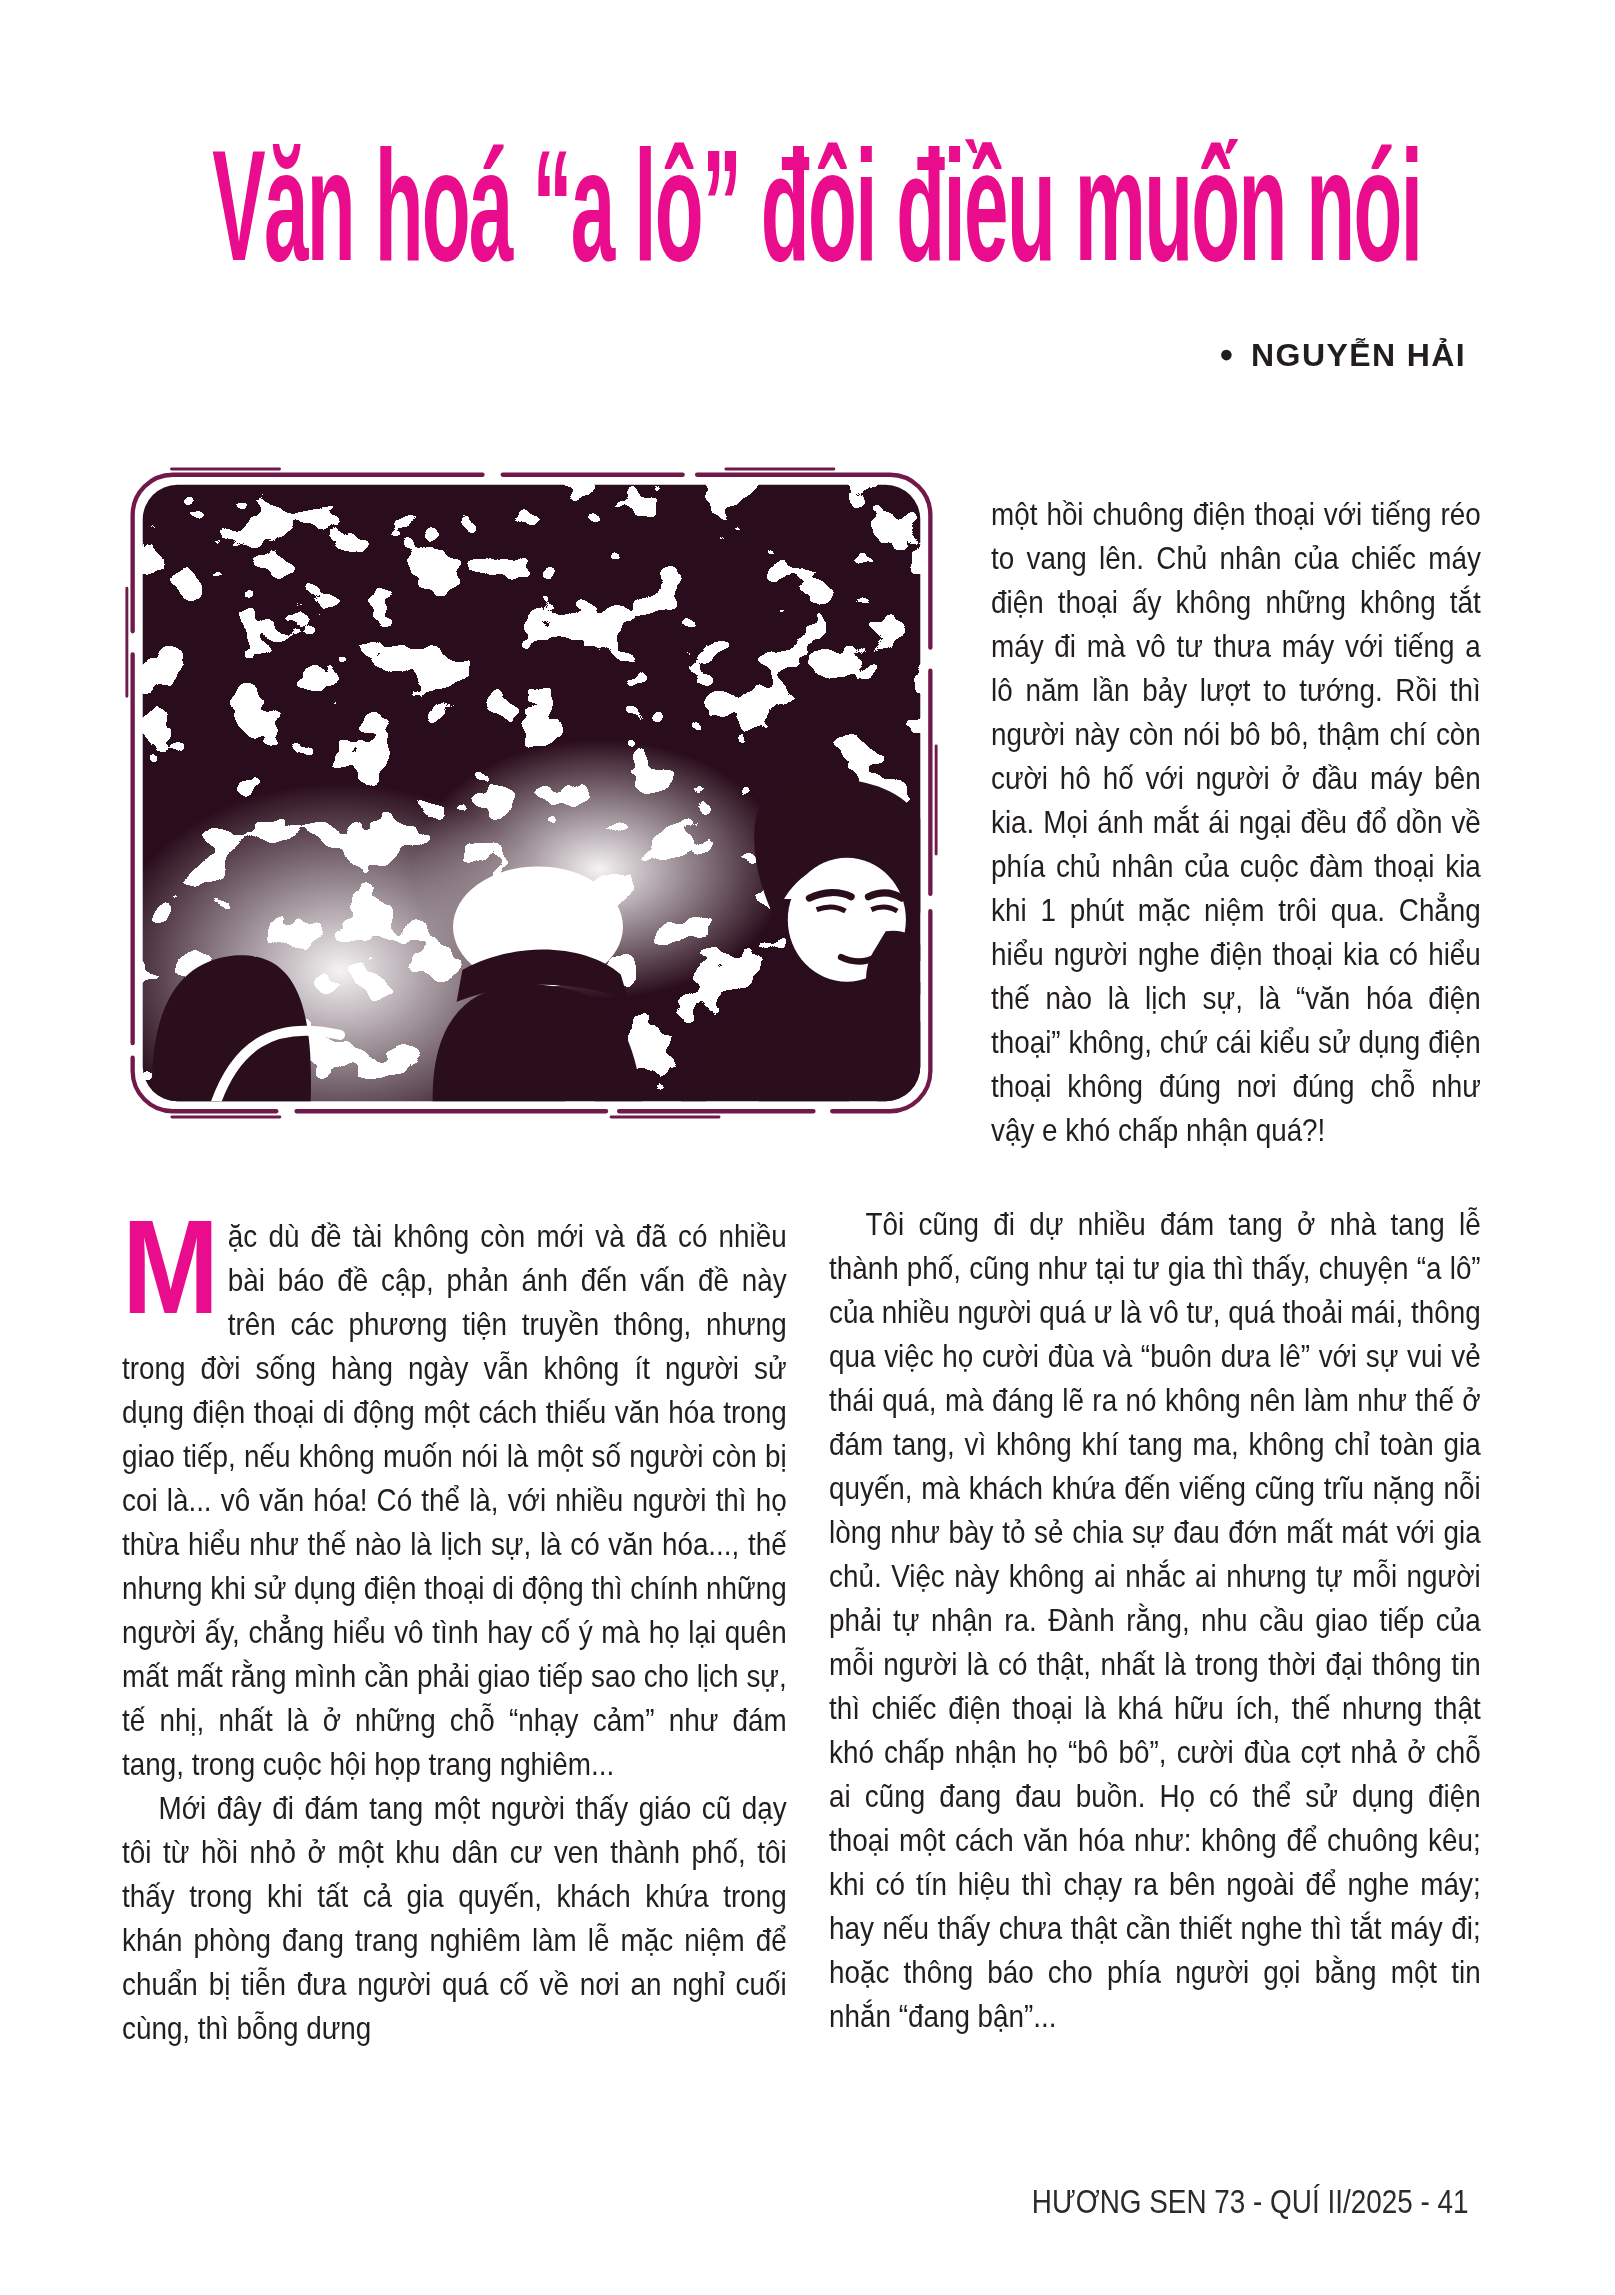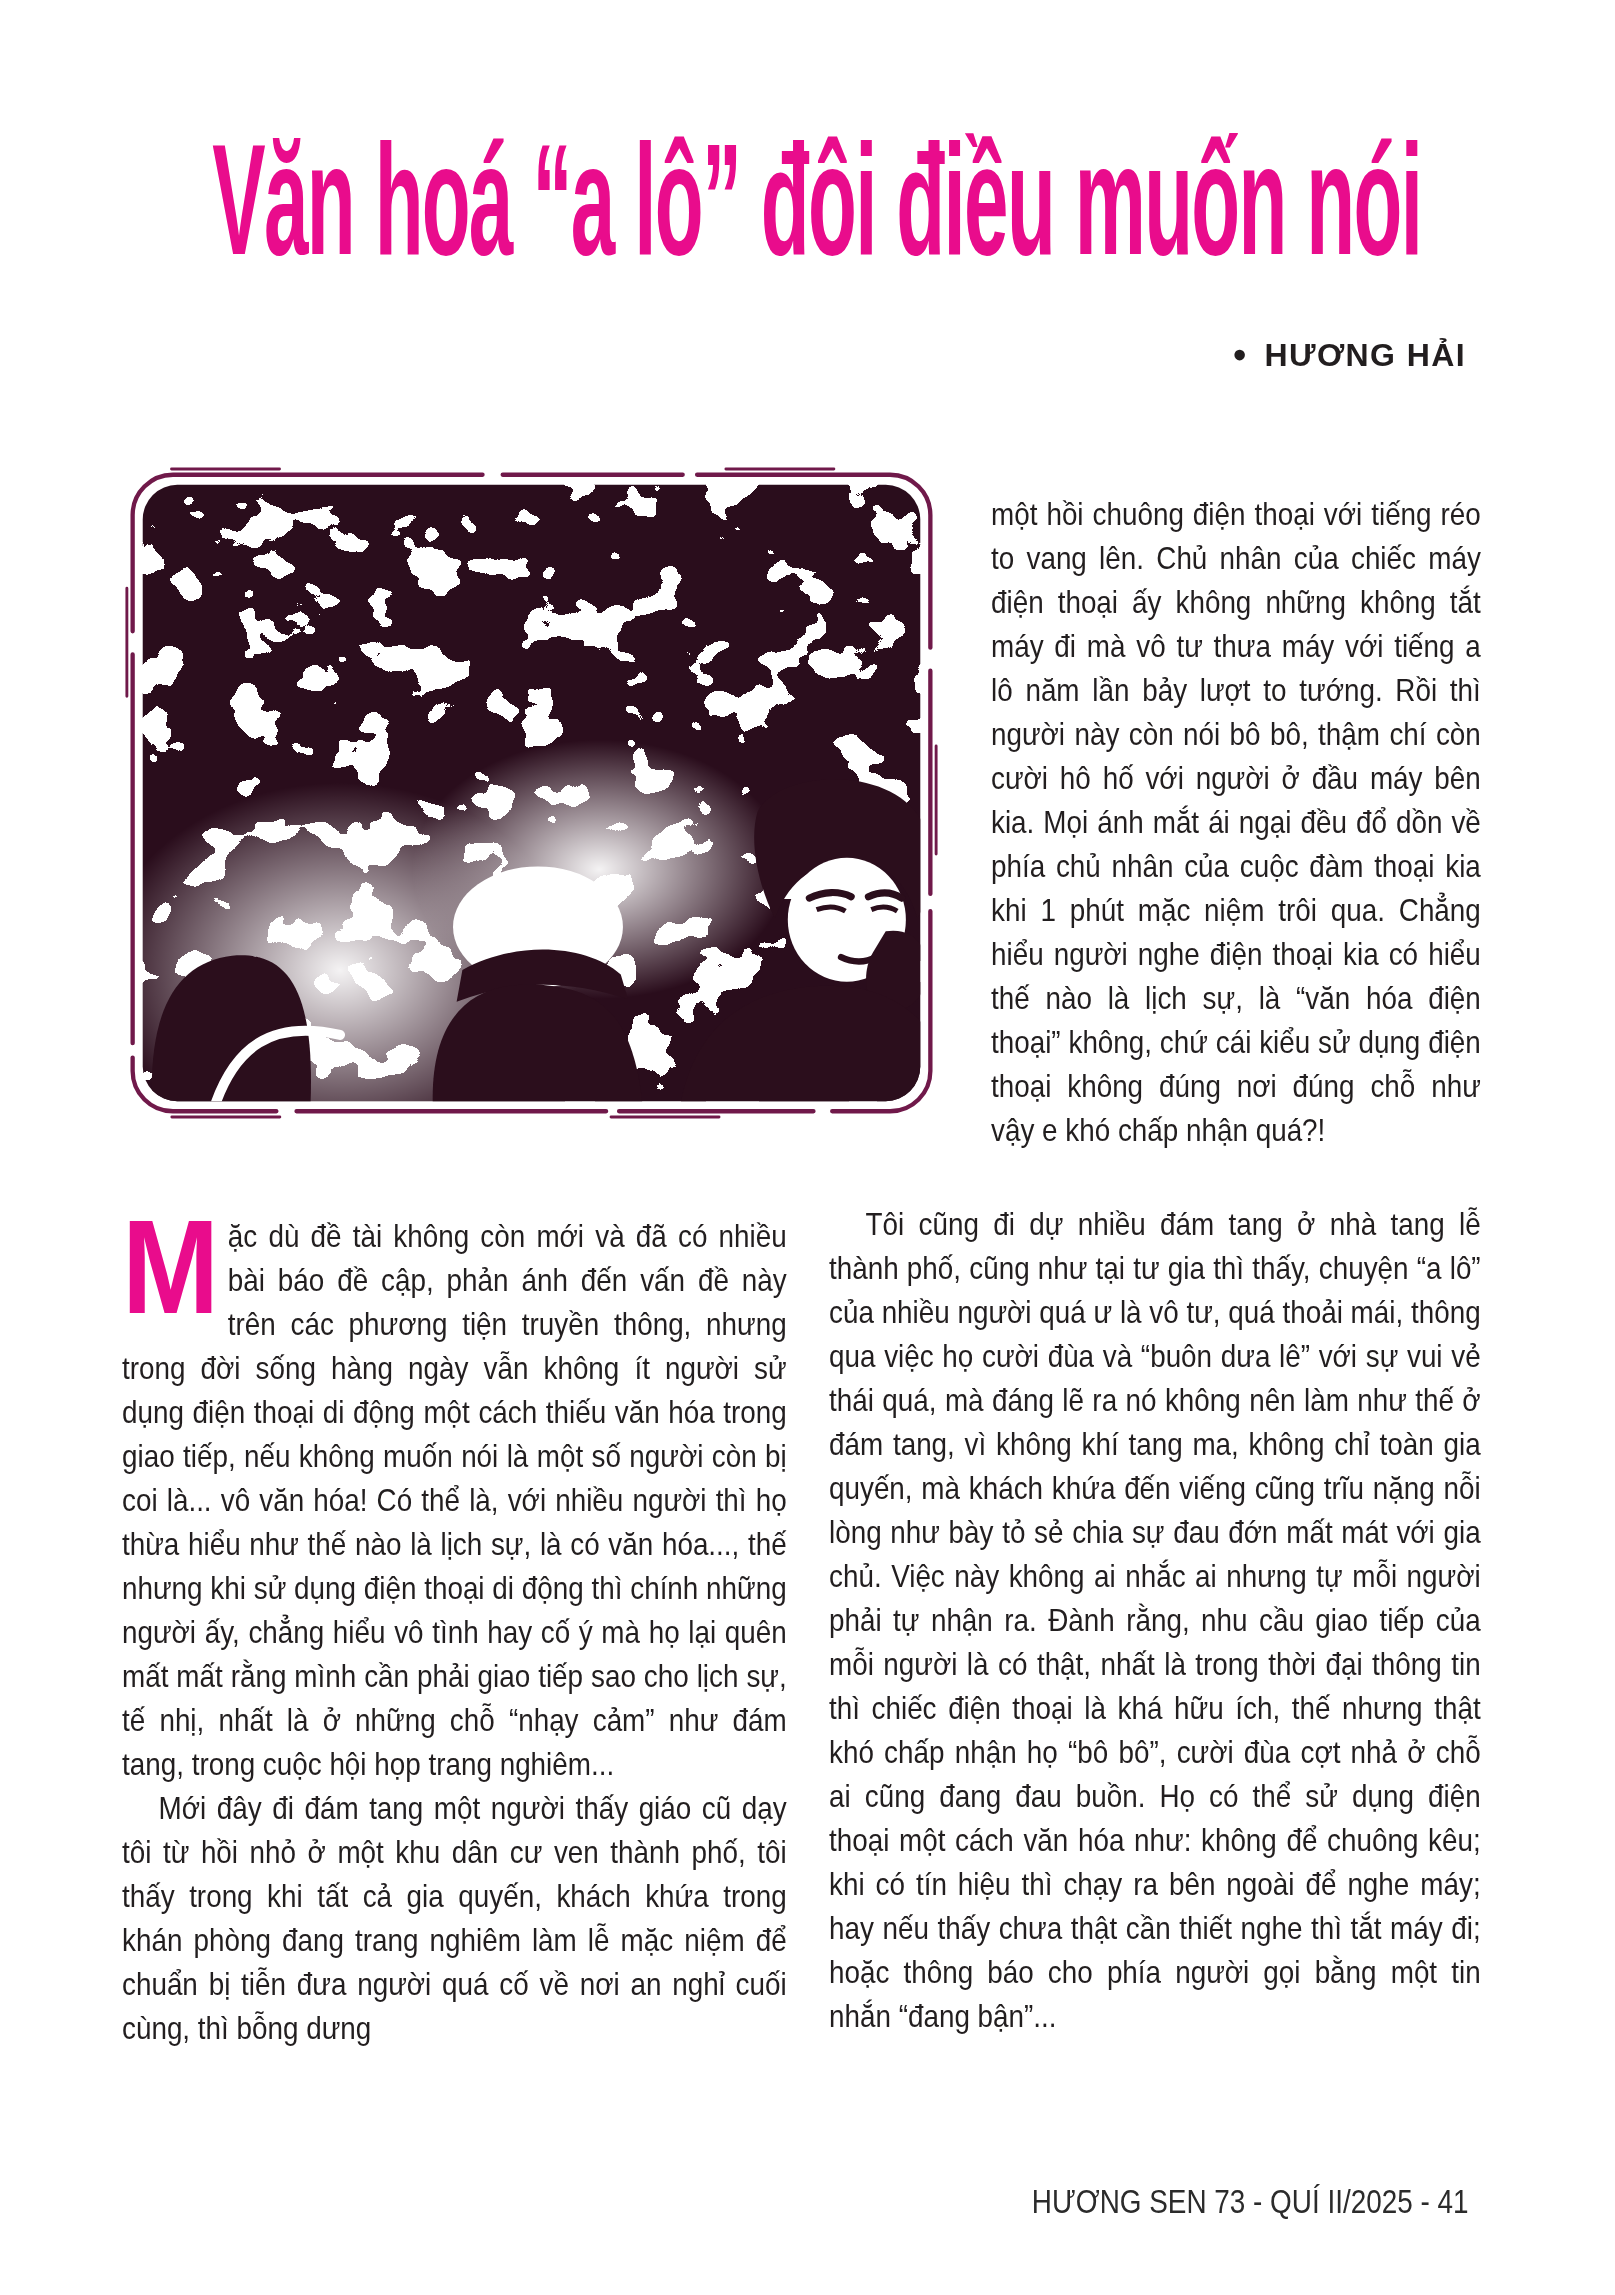--- a/index.html
+++ b/index.html
@@ -6,21 +6,21 @@
   .page{
     position:relative;
     width:1616px;height:2295px;
     background:#ffffff;
     overflow:hidden;
     font-family:"Liberation Sans","DejaVu Sans",sans-serif;
     color:#221e1f;
   }
   
   .title-wrap{
-    position:absolute;left:0;top:108px;width:100%;
+    position:absolute;left:0;top:114px;width:100%;
     text-align:center;height:216px;
   }
   .title-inner{
     display:inline-block;
     white-space:nowrap;
     font-weight:bold;
     font-size:108px;
     letter-spacing:-2.2px;
     color:#e90c8c;
     transform:scale(0.74,1.46);
@@ -77,21 +77,21 @@
 </head>
 <body>
 
 <div class="page">
 
   <div class="title-wrap">
     <span class="title-inner">Văn hoá “a lô” đôi điều muốn nói</span>
   </div>
 
   <div class="byline">
-    <span class="bullet">●</span><span>HƯƠNG HẢI</span>
+    <span class="bullet">●</span><span>NGUYỄN HẢI</span>
   </div>
 
   <div class="photo">
     <svg width="815" height="654" viewBox="0 0 1132 908" xmlns="http://www.w3.org/2000/svg">
       <defs>
         <filter id="blobs" x="0%" y="0%" width="100%" height="100%">
           <feTurbulence type="fractalNoise" baseFrequency="0.013 0.016" numOctaves="3" seed="11" stitchTiles="stitch" result="n"></feTurbulence>
           <feColorMatrix in="n" type="matrix" values="0 0 0 0 0  0 0 0 0 0  0 0 0 0 0  0 1 0 0 0" result="ga"></feColorMatrix>
           <feComponentTransfer in="ga" result="th">
             <feFuncA type="discrete" tableValues="0 0 1 1 1"></feFuncA>

